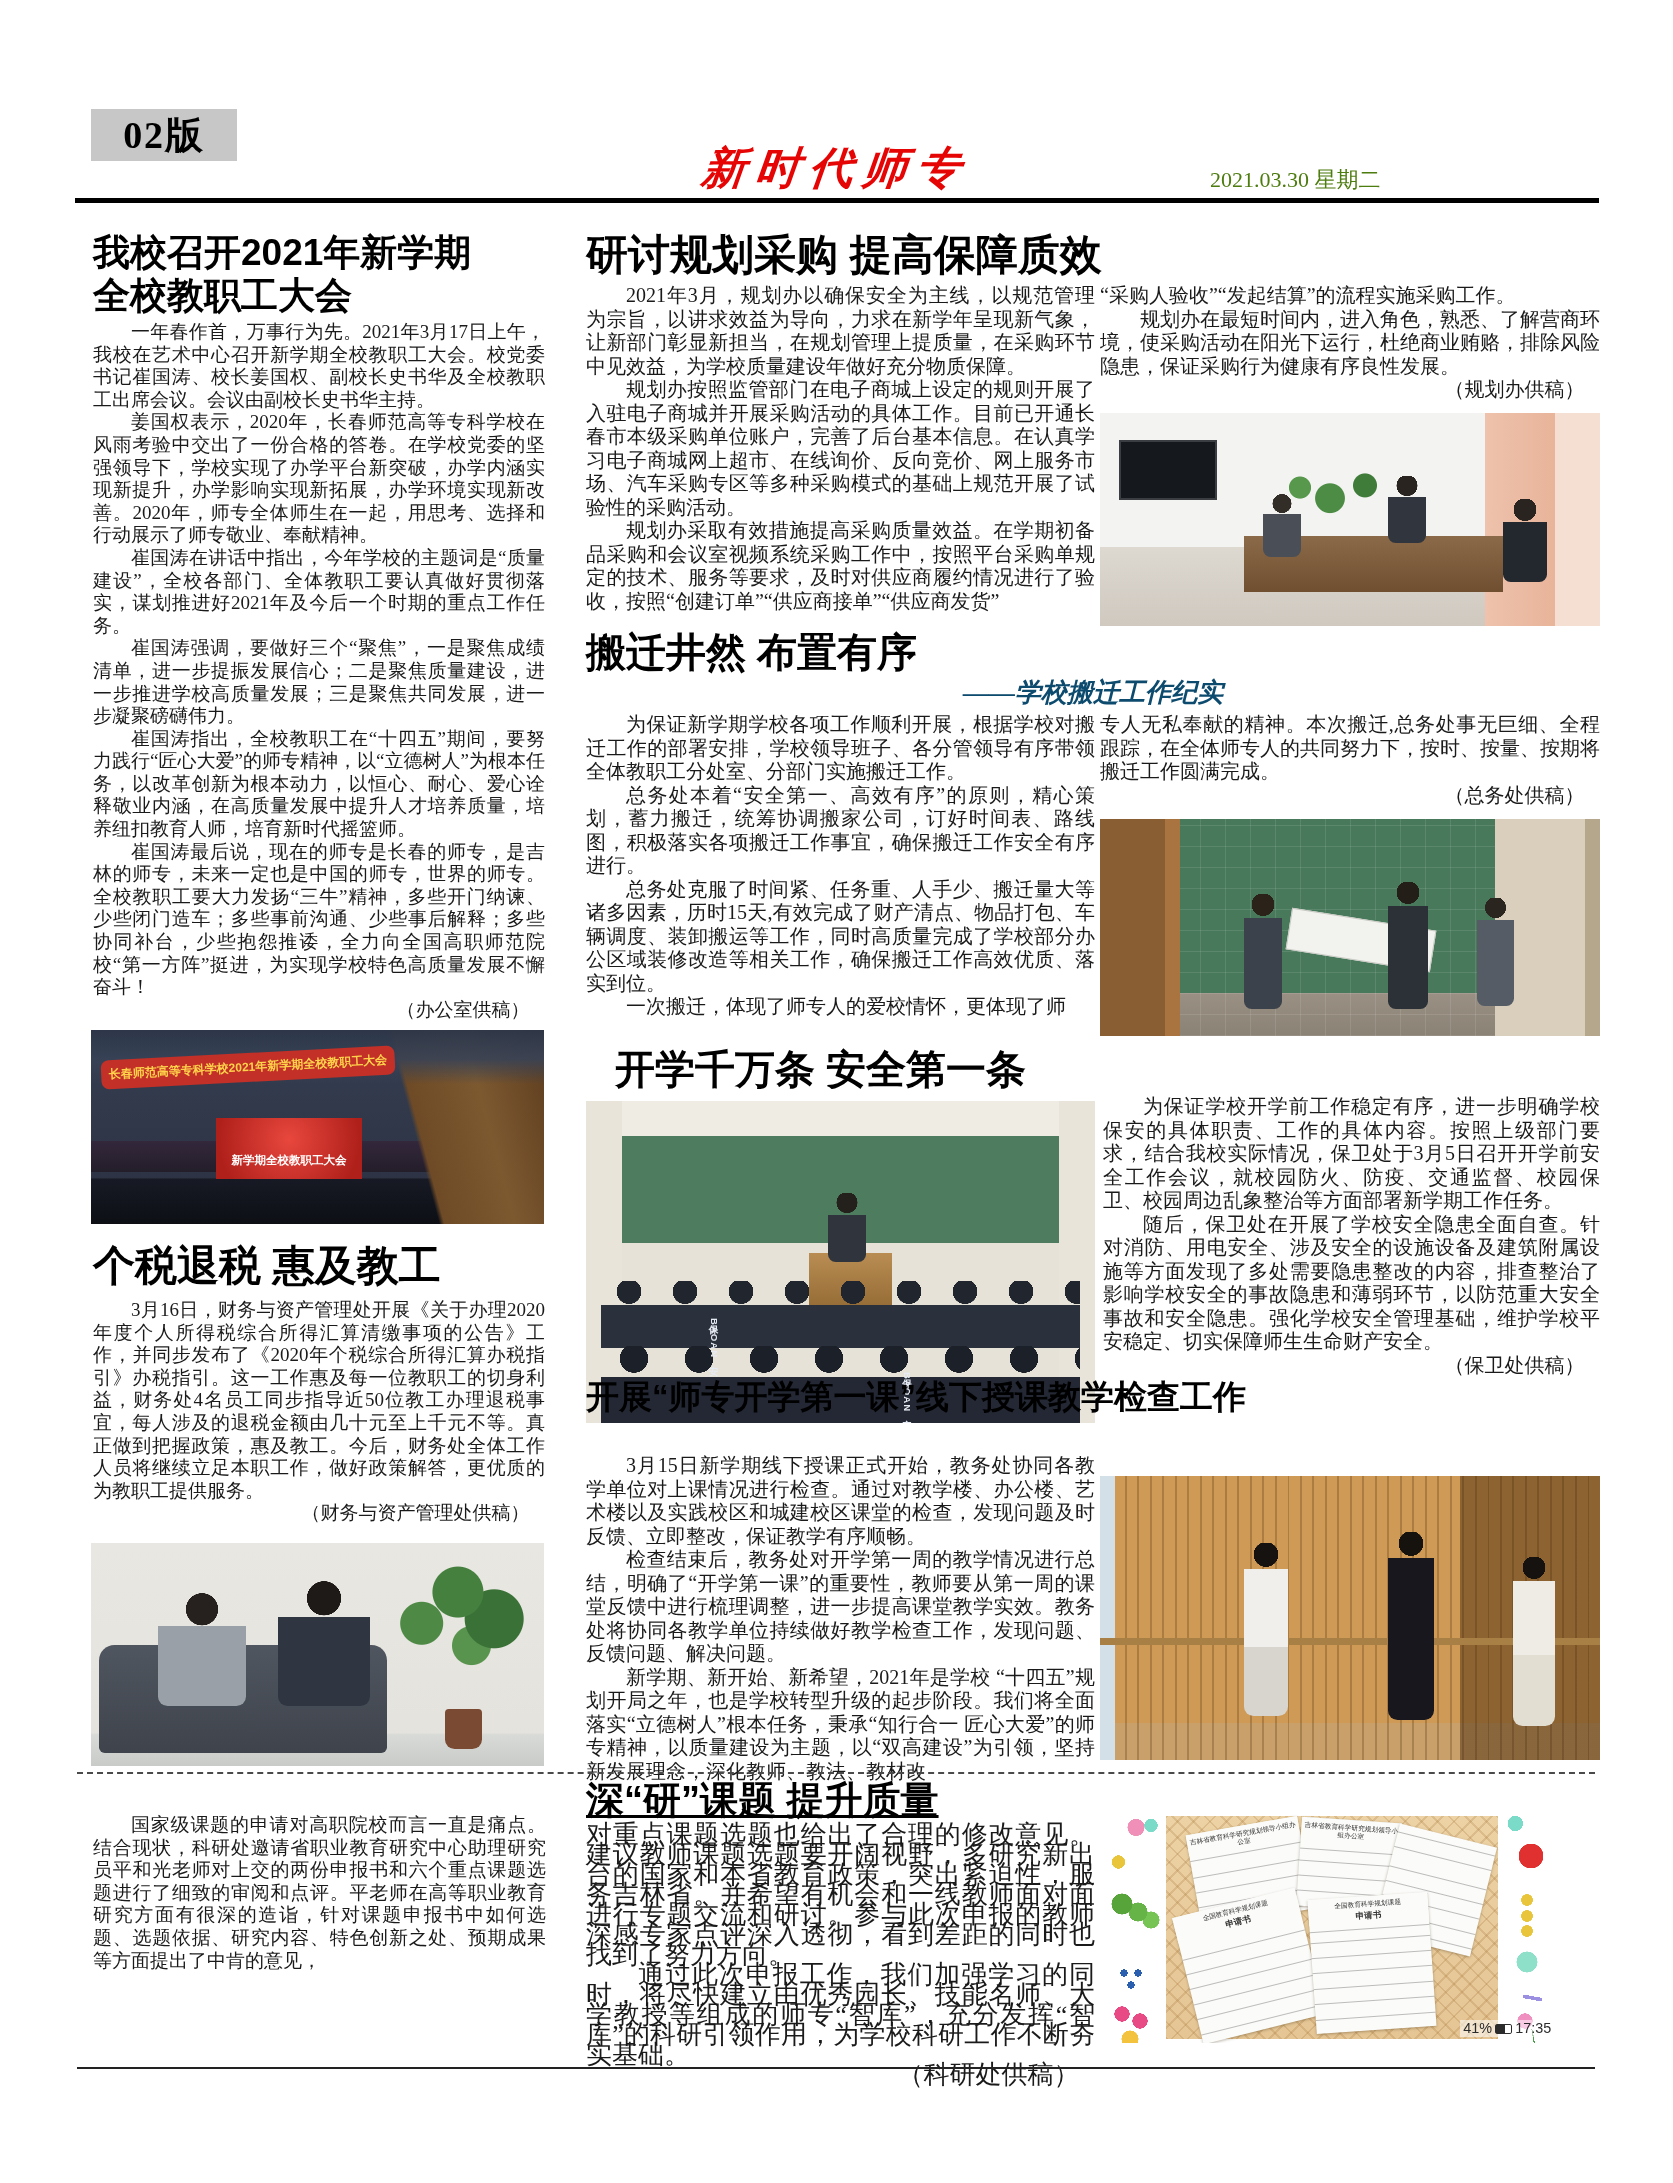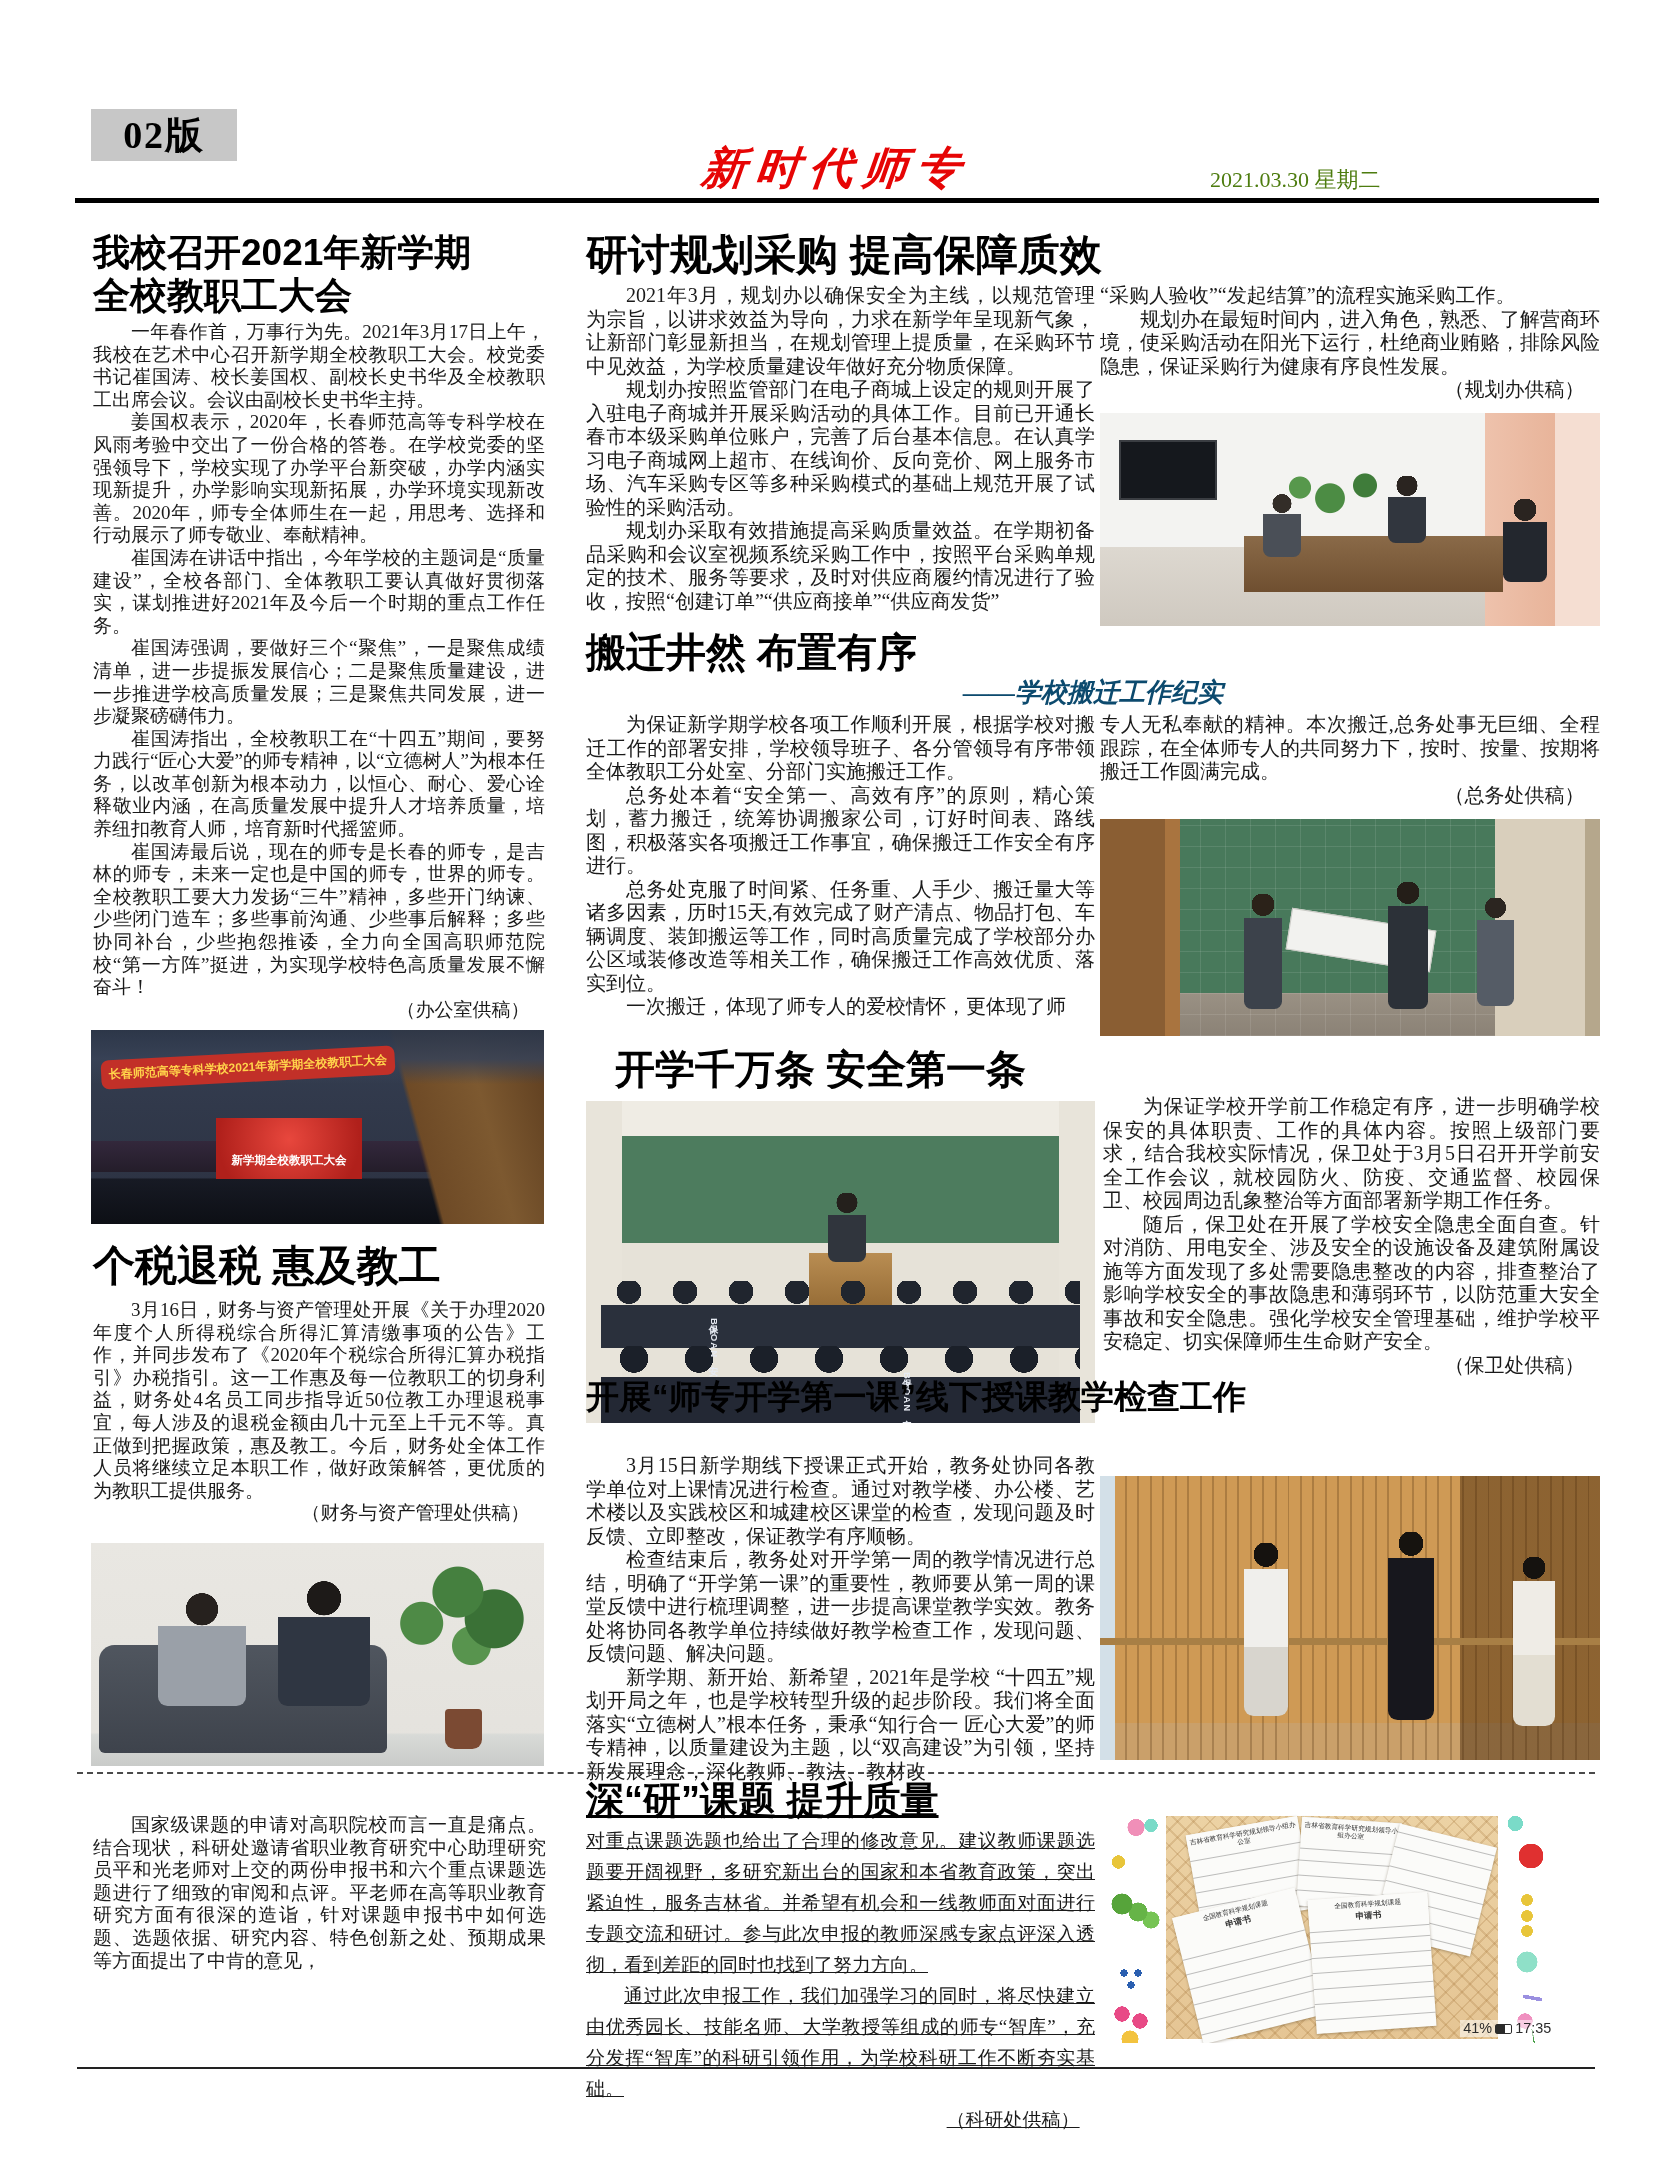--- a/index.html
+++ b/index.html
@@ -289,21 +289,21 @@
     <div class="figure" id="dancer-1"></div>
     <div class="figure" id="dancer-2"></div>
     <div class="figure" id="dancer-3"></div>
   </div>
 
   <div class="abs" id="dashed-rule"></div>
   <div class="abs headline" style="left:586px;top:1779px;width:509px;font-size:38px;line-height:42px;text-decoration:underline;">深“研”课题  提升质量</div>
   <div class="abs col leftcol" style="left:93px;top:1814px;width:453px;">
     <p>国家级课题的申请对高职院校而言一直是痛点。结合现状，科研处邀请省职业教育研究中心助理研究员平和光老师对上交的两份申报书和六个重点课题选题进行了细致的审阅和点评。平老师在高等职业教育研究方面有很深的造诣，针对课题申报书中如何选题、选题依据、研究内容、特色创新之处、预期成果等方面提出了中肯的意见，</p>
   </div>
-  <div class="abs col midcol" style="left:586px;top:1825px;width:509px;font-size:19px;line-height:31px;text-decoration:underline;">
+  <div class="abs col midcol" style="left:586px;top:1825px;width:509px;font-size:26px;line-height:20px;">
     <p class="cont">对重点课题选题也给出了合理的修改意见。建议教师课题选题要开阔视野，多研究新出台的国家和本省教育政策，突出紧迫性，服务吉林省。并希望有机会和一线教师面对面进行专题交流和研讨。参与此次申报的教师深感专家点评深入透彻，看到差距的同时也找到了努力方向。</p>
     <p>通过此次申报工作，我们加强学习的同时，将尽快建立由优秀园长、技能名师、大学教授等组成的师专“智库”，充分发挥“智库”的科研引领作用，为学校科研工作不断夯实基础。</p>
     <p class="byline">（科研处供稿）</p>
   </div>
   <div class="photo" id="photo-docs">
     <div class="abs" id="sticker-left"></div>
     <div class="abs" id="sticker-right"></div>
     <div class="abs" id="doc-mat">
       <div class="doc" id="doc-1">
           <span class="t">吉林省教育科学研究规划领导小组办公室</span>

